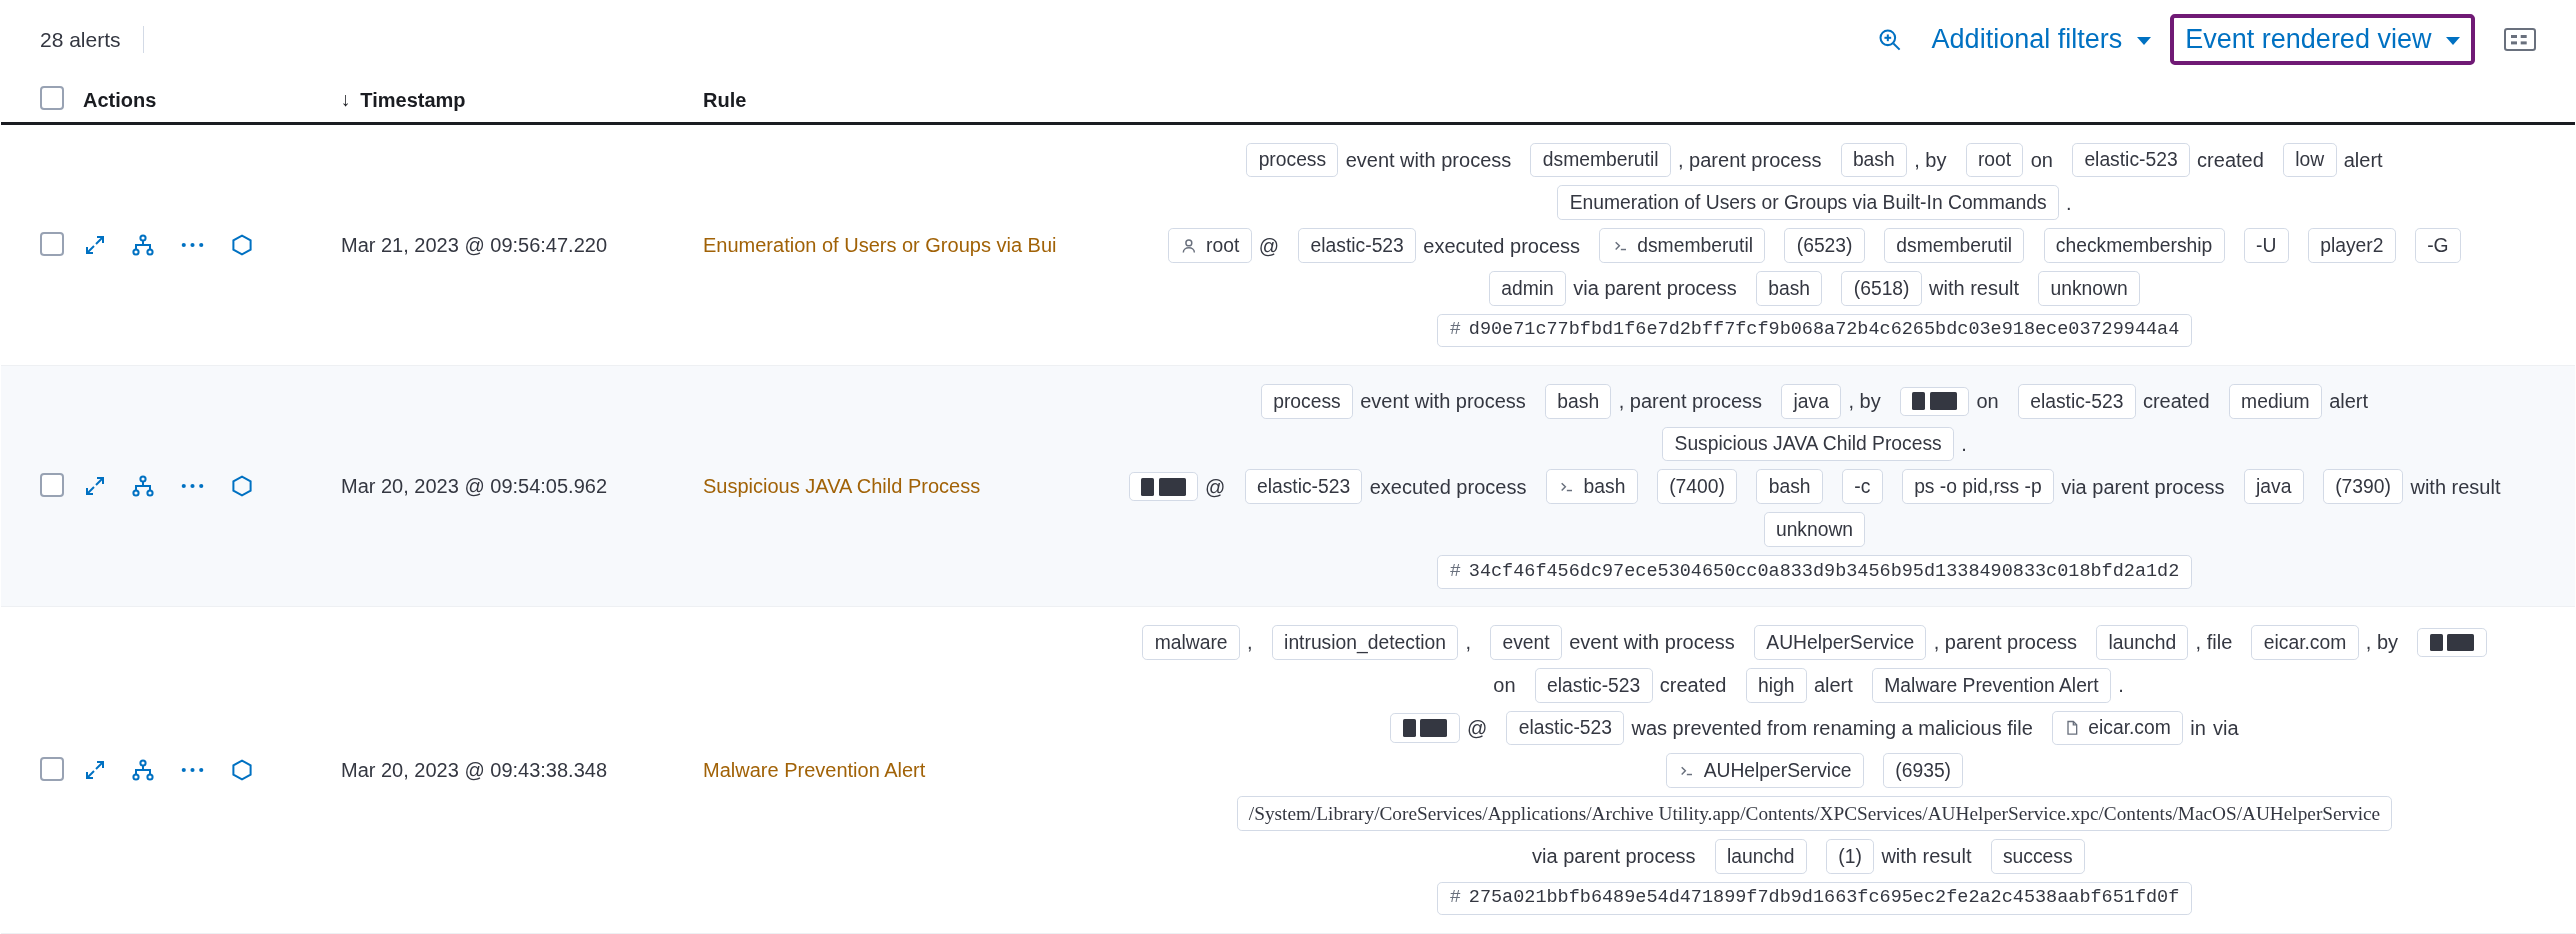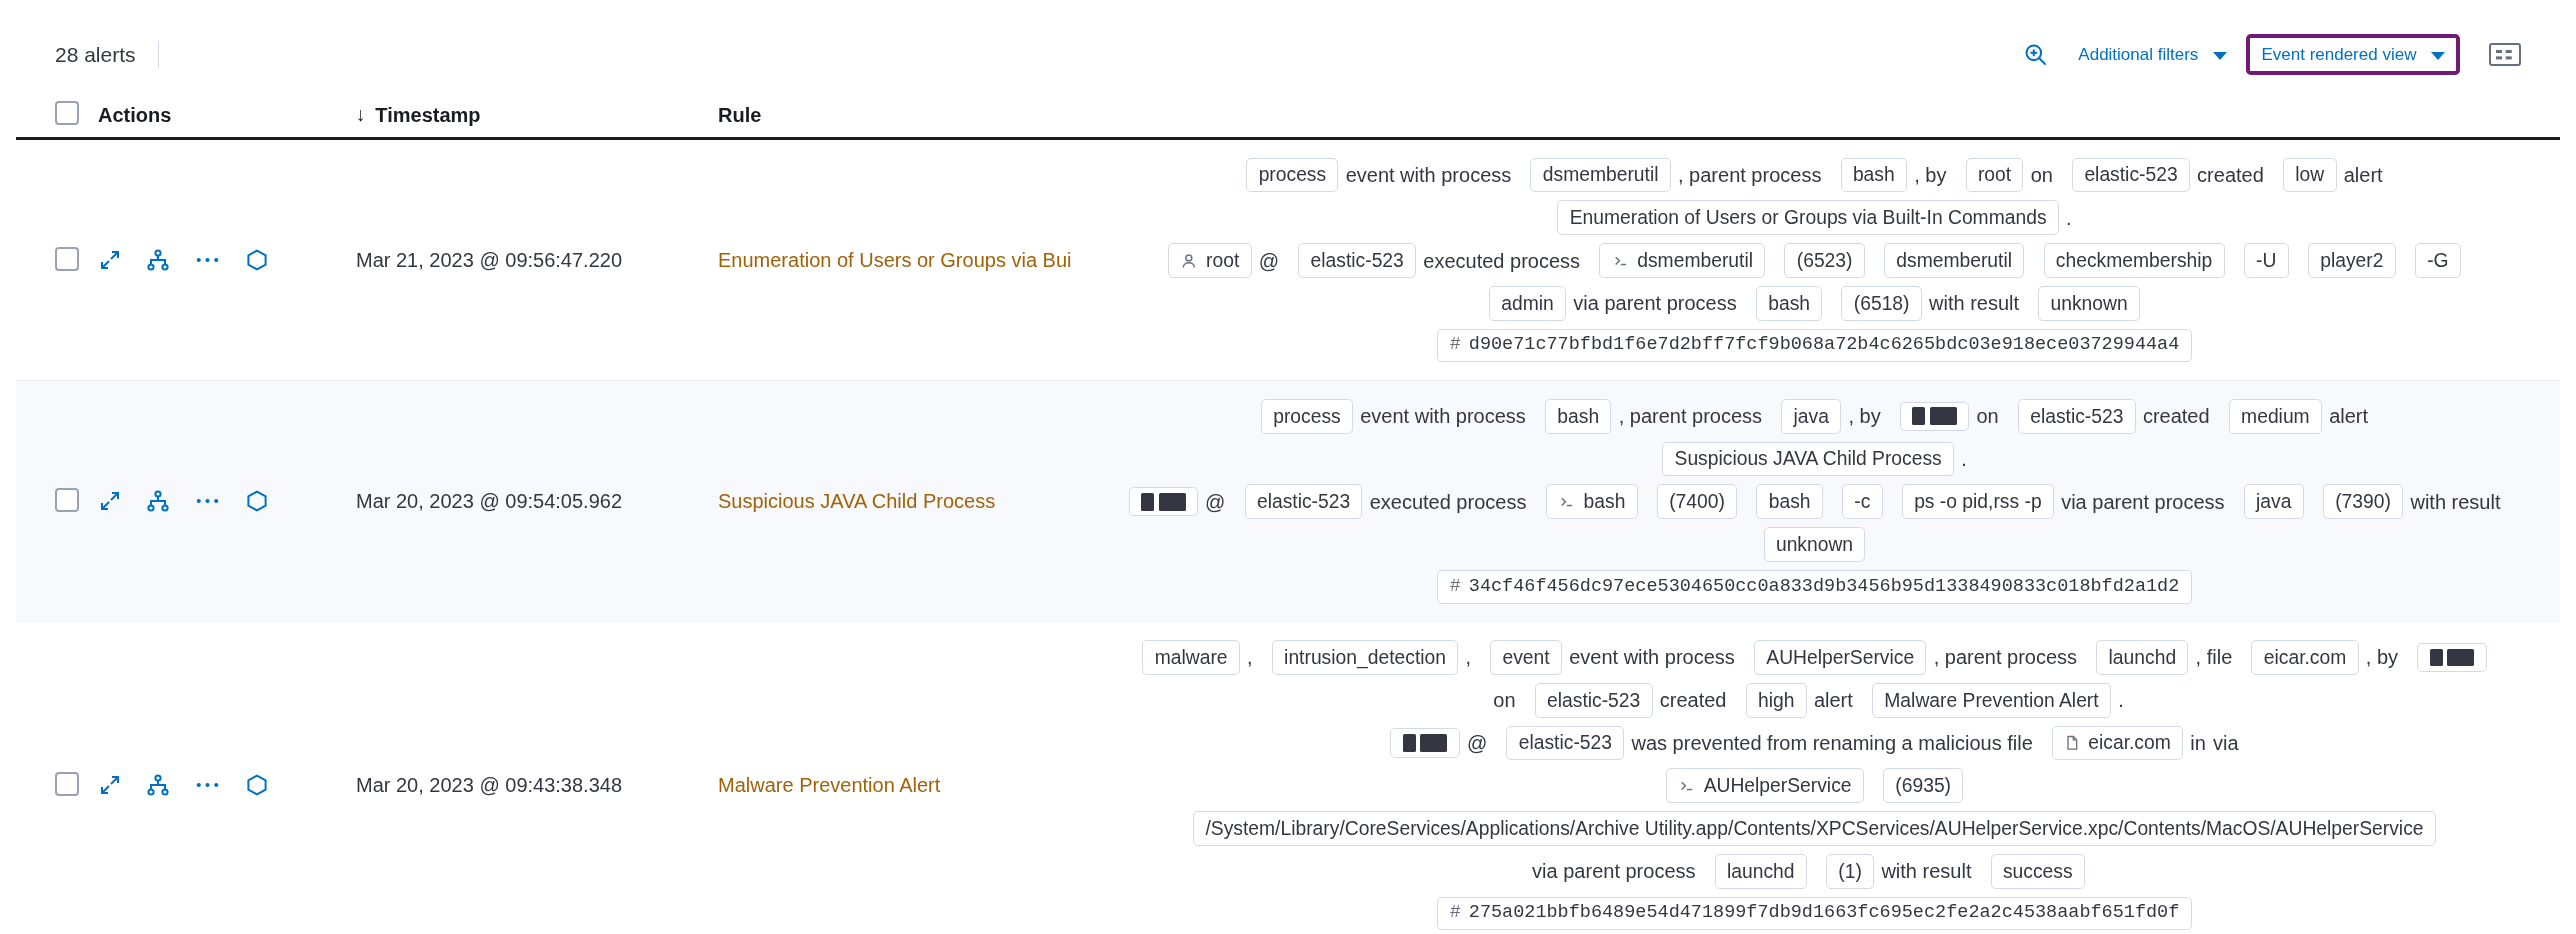--- a/index.html
+++ b/index.html
@@ -12,21 +12,21 @@
     width: 2576px;
     height: 934px;
     overflow: hidden;
     position: relative;
   }
   .page {
     position: relative;
     width: 2576px;
     height: 934px;
     background: #fff;
-    padding: 16px;
+    padding: 1px;
   }
 
   
   .toolbar {
     height: 77px;
     display: flex;
     align-items: center;
     padding: 0 39px 0 39px;
     position: relative;
   }
@@ -44,21 +44,21 @@
   .toolbar-right {
     margin-left: auto;
     display: flex;
     align-items: center;
     gap: 0;
   }
   .tb-item {
     display: flex;
     align-items: center;
     gap: 9.7px;
-    font-size: 17px;
+    font-size: 27px;
     color: #0071c2;
     padding: 8px 14.5px;
     cursor: pointer;
     white-space: nowrap;
   }
   .chev {
     display: inline-block;
     width: 0; height: 0;
     border-left: 7.2px solid transparent;
     border-right: 7.2px solid transparent;
@@ -183,21 +183,21 @@
     padding: 4.8px 11.3px;
     font-size: 19.3px;
     color: #343741;
     display: inline-flex;
     align-items: center;
     gap: 8px;
     white-space: nowrap;
     margin-left: 12px;
   }
   .chip.hash { font-family: "Liberation Mono", monospace; font-size: 18.5px; }
-  .chip.path { font-family: Liberation Sans, sans-serif; }
+  .chip.path { font-family: Liberation Serif, serif; }
   .chip-ico { display: inline-flex; align-items: center; }
   .redact {
     display: inline-block;
     height: 17.7px;
     background: #343741;
     border-radius: 1.6px;
     vertical-align: middle;
   }
   .redact.w1 { width: 13px; }
   .redact.w2 { width: 27px; }

